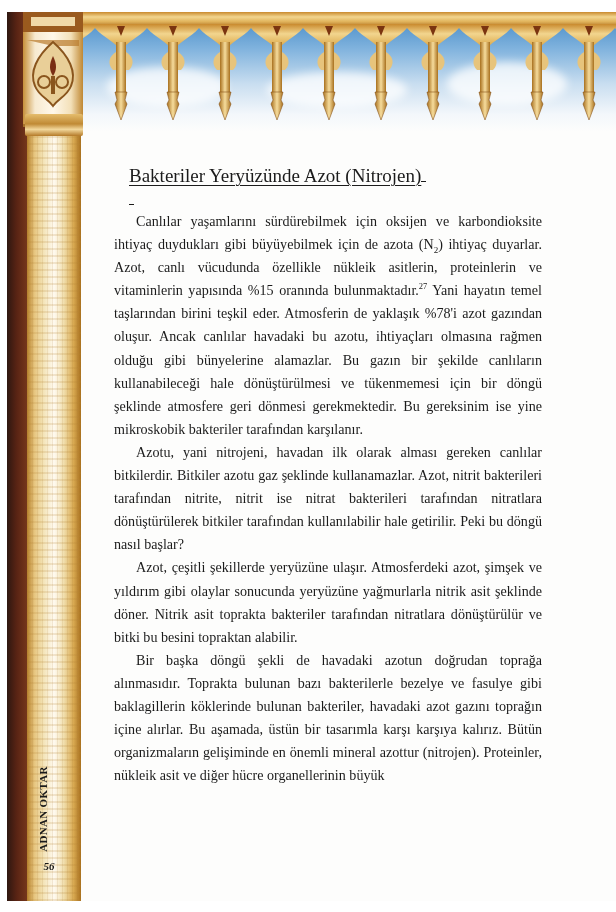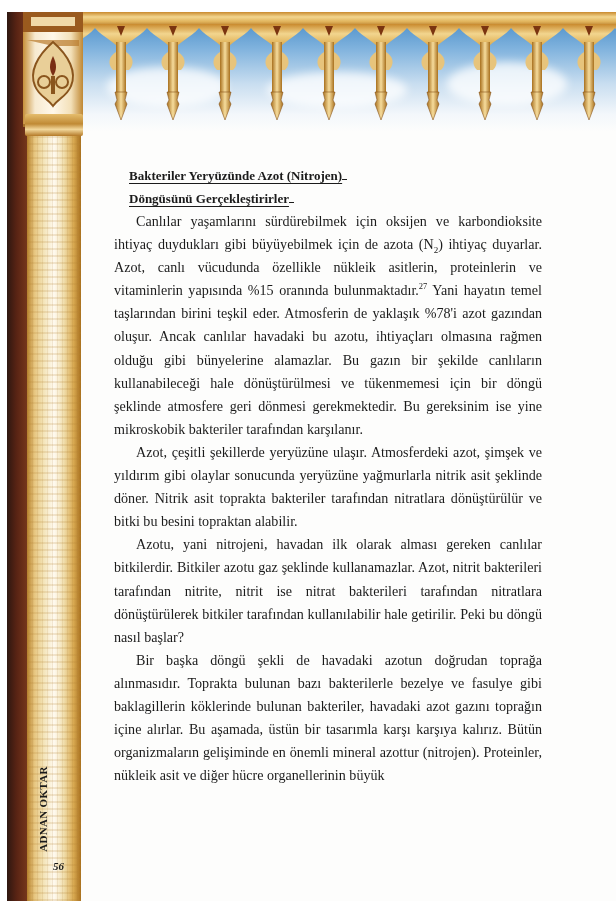--- a/index.html
+++ b/index.html
@@ -55,29 +55,29 @@
   }
   .author span {
     position: absolute; left: 50%; top: 50%;
     transform: translate(-50%,-50%) rotate(-90deg);
     white-space: nowrap; font-size: 11px; font-weight: bold; letter-spacing: 0.3px;
     color: #1a1a1a;
   }
   .page-number {
     position: absolute; left: 27px; top: 848px; width: 30px;
     font-size: 11px; font-style: italic; font-weight: bold; color: #1a1a1a;
-    text-align: right;
+    text-align: center;
   }
   
   .content {
     position: absolute; left: 107px; top: 152px; width: 428px;
     color: #1b1b1b; font-size: 14.1px; line-height: 23.1px;
   }
   .heading {
-    font-weight: bold; font-size: 13px; margin: 0; line-height: 23px;
+    font-weight: normal; font-size: 19px; margin: 0; line-height: 23px;
     padding-left: 15px;
   }
   .heading span { text-decoration: underline; text-underline-offset: 3px; text-decoration-thickness: 1px; }
   .heading .trail { display: inline-block; width: 5px; border-bottom: 1px solid #1b1b1b; height: 14px; vertical-align: baseline; }
   p.para { margin: 0; text-align: justify; text-indent: 22px; font-family: Liberation Serif, serif; }
   sub { font-size: 9px; line-height: 0; }
   sup { font-size: 8.5px; line-height: 0; }
 </style>
 </head>
 <body>
@@ -201,22 +201,22 @@
   <div class="author">
     <span>ADNAN OKTAR</span>
   </div>
   <div class="page-number">56</div>
 
   <div class="content">
     <h2 class="heading">
       <span>Bakteriler Yeryüzünde Azot (Nitrojen)</span><span class="trail"></span>
     </h2>
     <h2 class="heading">
-      <span>Döngüsünü Gerçekleştirirler</span><span class="trail"></span>
+      <span class="trail"></span>
     </h2>
 
     <p class="para"><span>Canlılar yaşamlarını sürdürebilmek için oksijen ve karbondioksite ihtiyaç duydukları gibi büyüyebilmek için de azota (N</span><sub>2</sub><span>) ihtiyaç duyarlar. Azot, canlı vücudunda özellikle nükleik asitlerin, proteinlerin ve vitaminlerin yapısında %15 oranında bulunmaktadır.</span><sup>27</sup><span> Yani hayatın temel taşlarından birini teşkil eder. Atmosferin de yaklaşık %78'i azot gazından oluşur. Ancak canlılar havadaki bu azotu, ihtiyaçları olmasına rağmen olduğu gibi bünyelerine alamazlar. Bu gazın bir şekilde canlıların kullanabileceği hale dönüştürülmesi ve tükenmemesi için bir döngü şeklinde atmosfere geri dönmesi gerekmektedir. Bu gereksinim ise yine mikroskobik bakteriler tarafından karşılanır.</span></p>
 
+    <p class="para">Azotu, yani nitrojeni, havadan ilk olarak alması gereken canlılar bitkilerdir. Bitkiler azotu gaz şeklinde kullanamazlar. Azot, nitrit bakterileri tarafından nitrite, nitrit ise nitrat bakterileri tarafından nitratlara dönüştürülerek bitkiler tarafından kullanılabilir hale getirilir. Peki bu döngü nasıl başlar?</p>
     <p class="para">Azot, çeşitli şekillerde yeryüzüne ulaşır. Atmosferdeki azot, şimşek ve yıldırım gibi olaylar sonucunda yeryüzüne yağmurlarla nitrik asit şeklinde döner. Nitrik asit toprakta bakteriler tarafından nitratlara dönüştürülür ve bitki bu besini topraktan alabilir.</p>
-    <p class="para">Azotu, yani nitrojeni, havadan ilk olarak alması gereken canlılar bitkilerdir. Bitkiler azotu gaz şeklinde kullanamazlar. Azot, nitrit bakterileri tarafından nitrite, nitrit ise nitrat bakterileri tarafından nitratlara dönüştürülerek bitkiler tarafından kullanılabilir hale getirilir. Peki bu döngü nasıl başlar?</p>
     <p class="para">Bir başka döngü şekli de havadaki azotun doğrudan toprağa alınmasıdır. Toprakta bulunan bazı bakterilerle bezelye ve fasulye gibi baklagillerin köklerinde bulunan bakteriler, havadaki azot gazını toprağın içine alırlar. Bu aşamada, üstün bir tasarımla karşı karşıya kalırız. Bütün organizmaların gelişiminde en önemli mineral azottur (nitrojen). Proteinler, nükleik asit ve diğer hücre organellerinin büyük</p>
   </div>
 </div>
 
 </body></html>

